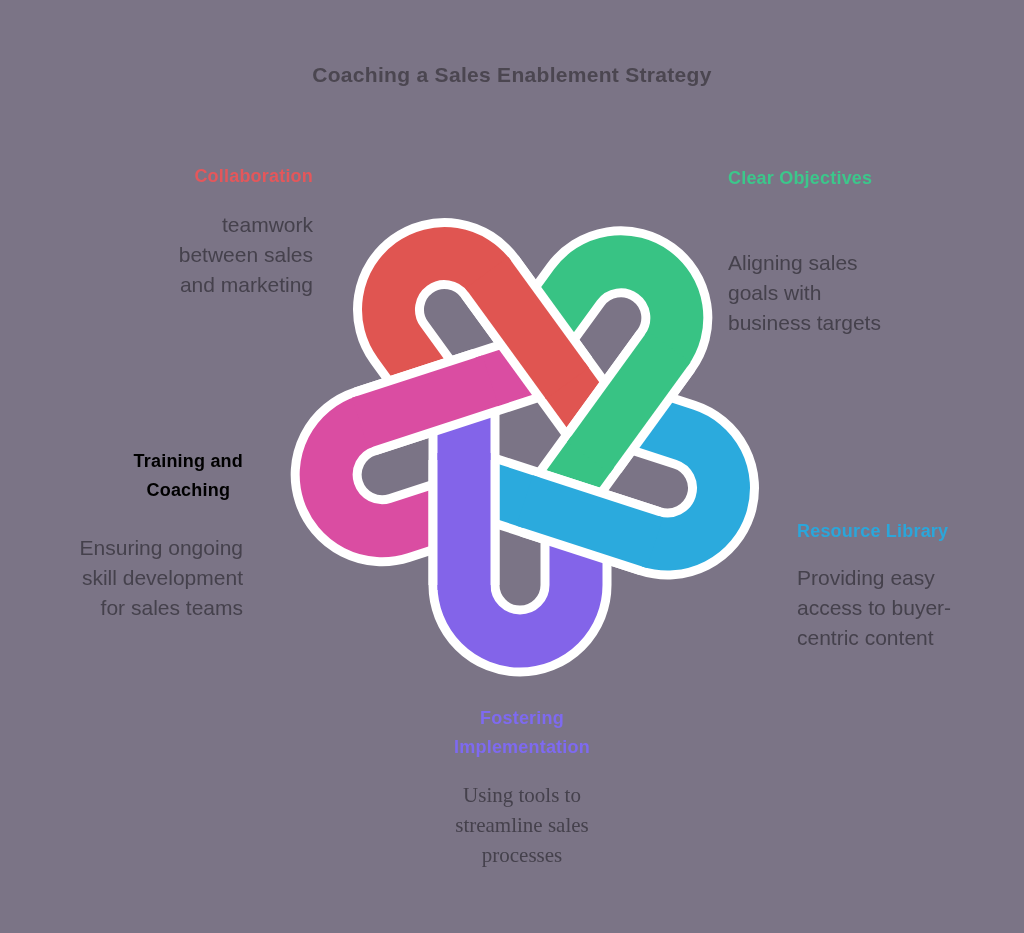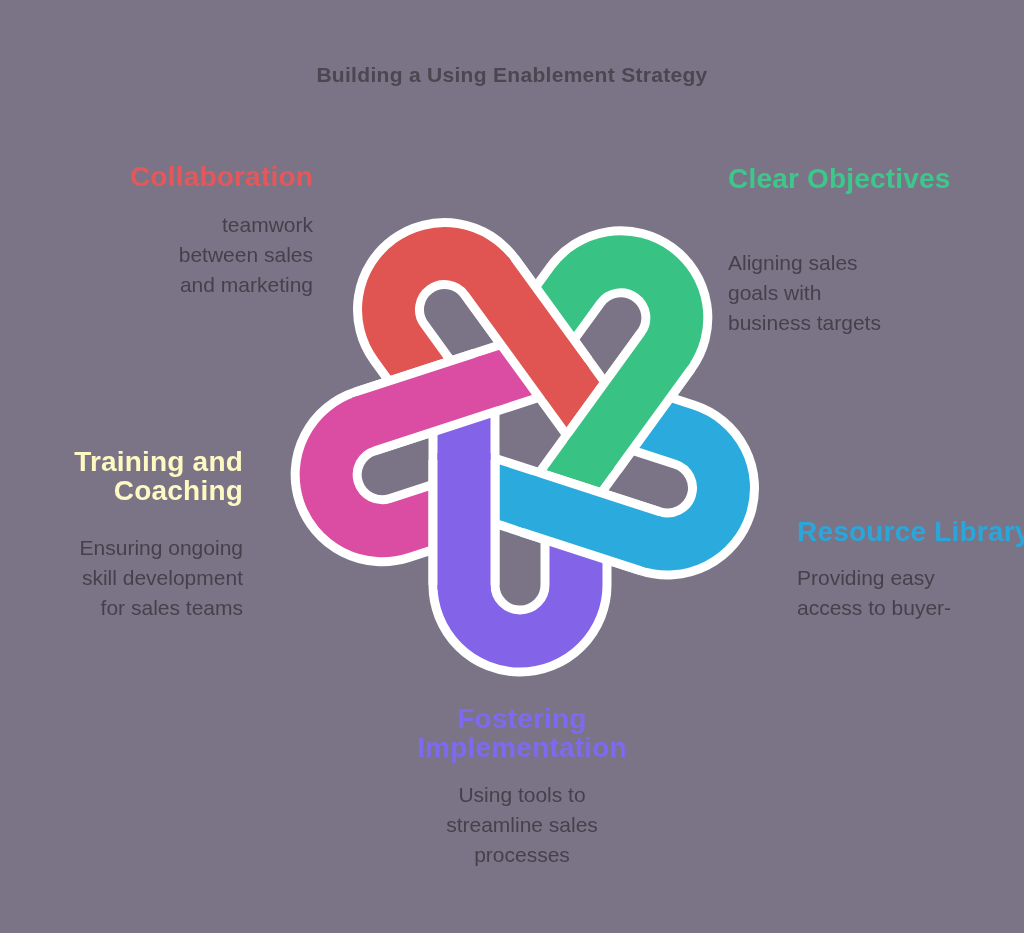--- a/index.html
+++ b/index.html
@@ -12,21 +12,21 @@
   .title{
     position:absolute;
     left:12px;top:63px;width:1000px;
     text-align:center;
     font-size:21px;font-weight:700;
     letter-spacing:0.3px;
   }
   .knot-svg{position:absolute;left:0;top:0;}
   .section{position:absolute;}
   .heading{
-    font-size:28px;font-weight:700;line-height:29px;
+    font-size:18px;font-weight:700;line-height:29px;
     letter-spacing:0.2px;
   }
   .body-text{
     position:absolute;
     font-size:21px;font-weight:400;line-height:30px;
   }
   .align-right{text-align:right;}
   .align-left{text-align:left;margin-top:25px;}
   .align-center{text-align:center;}
   .line{display:block;}
@@ -45,21 +45,21 @@
   #sec-resource .body-text{left:0;top:61px;white-space:nowrap;}
   #sec-technology{left:272px;top:704px;width:500px;height:170px;}
   #sec-technology .heading{position:absolute;left:0;top:0;width:500px;line-height:29px;}
   #sec-technology .body-text{left:0;top:76px;width:500px;}
 </style>
 </head>
 <body>
 
 <div id="canvas" style="background: rgb(123, 116, 134);">
 
-  <div class="title" style="color: rgb(75, 70, 80);">Building a Using Enablement Strategy</div>
+  <div class="title" style="color: rgb(75, 70, 80);">Coaching a Sales Enablement Strategy</div>
 
   <svg class="knot-svg" width="1024" height="933" viewBox="0 0 1024 933">
     <g transform="translate(527,435)">
 
       <g transform="rotate(144)">
         <path d="M -94 -5 L -94 150 A 87 87 0 0 0 80 150 L 80 75 L 18 55 L 18 150 A 25 25 0 0 1 -32 150 L -32 -25 Z" stroke="#ffffff" stroke-width="9" stroke-linejoin="round" fill="#e05551"></path>
       </g>
 
       <g transform="rotate(216)">
         <path d="M -94 -5 L -94 150 A 87 87 0 0 0 80 150 L 80 75 L 18 55 L 18 150 A 25 25 0 0 1 -32 150 L -32 -25 Z" stroke="#ffffff" stroke-width="9" stroke-linejoin="round" fill="#38c384"></path>
@@ -112,44 +112,45 @@
   <div class="section" id="sec-clear-objectives">
     <div class="heading" style="color: rgb(60, 199, 139);">Clear Objectives</div>
     <div class="body-text align-left" style="color: rgb(69, 65, 76);">
       <span class="line">Aligning sales</span>
       <span class="line">goals with</span>
       <span class="line">business targets</span>
     </div>
   </div>
 
   <div class="section" id="sec-training">
-    <div class="heading align-right" style="color: #fef9c3;">
+    <div class="heading align-right" style="color: #000000; text-align: center;">
       <span class="line">Training and</span>
       <span class="line">Coaching</span>
     </div>
     <div class="body-text align-right" style="color: rgb(69, 65, 76);">
       <span class="line">Ensuring ongoing</span>
       <span class="line">skill development</span>
       <span class="line">for sales teams</span>
     </div>
   </div>
 
   <div class="section" id="sec-resource">
     <div class="heading" style="color: rgb(43, 166, 218); margin-top: 40px;">Resource Library</div>
     <div class="body-text align-left" style="color: rgb(69, 65, 76);">
       <span class="line">Providing easy</span>
       <span class="line">access to buyer-</span>
+      <span class="line">centric content</span>
     </div>
   </div>
 
   <div class="section" id="sec-technology">
     <div class="heading align-center" style="color: rgb(126, 106, 240);">
       <span class="line">Fostering</span>
       <span class="line">Implementation</span>
     </div>
-    <div class="body-text align-center" style="color: rgb(69, 65, 76);">
+    <div class="body-text align-center" style="color: rgb(69, 65, 76); font-family: Liberation Serif, serif;">
       <span class="line">Using tools to</span>
       <span class="line">streamline sales</span>
       <span class="line">processes</span>
     </div>
   </div>
 
 </div>
 
 </body></html>

